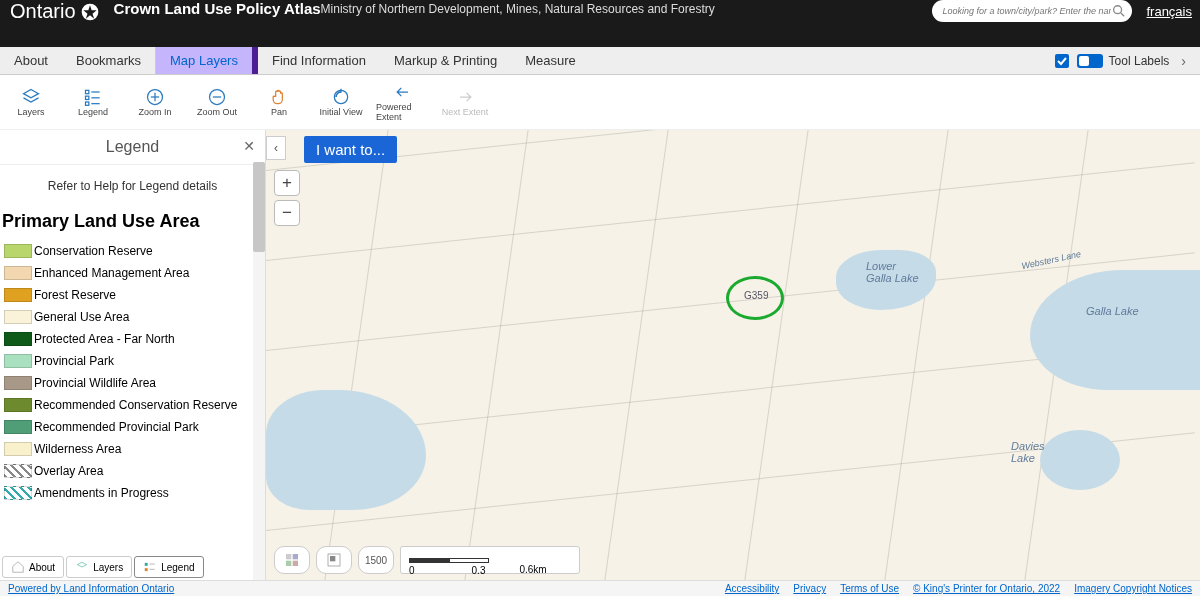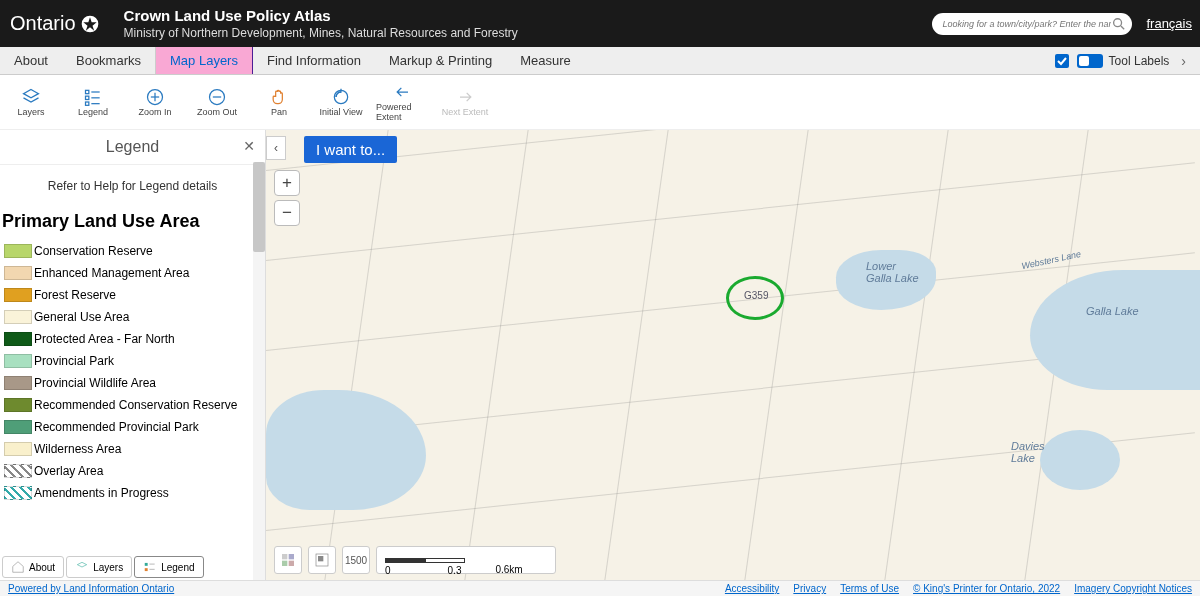--- a/index.html
+++ b/index.html
@@ -1,33 +1,33 @@
 <!DOCTYPE html>
 <html><head>
 <meta charset="utf-8">
 <style>
   * { box-sizing: border-box; margin: 0; padding: 0; }
   body { font-family: Arial, Helvetica, sans-serif; width: 1200px; height: 596px; overflow: hidden; background: #fff; }
 
   
-  .header { background: #1a1a1a; color: #fff; height: 47px; display: flex; align-items: center; padding: 0 8px 0 10px; }
+  .header { background: #1a1a1a; color: #fff; height: 47px; display: flex; align-items: flex-start; padding: 0 8px 0 10px; }
   .ont-logo { font-size: 20px; font-weight: 500; display:flex; align-items:center; gap:4px;}
   .ont-logo svg { fill:#fff; }
-  .header-titles { margin-left: 24px; display:flex; flex-direction:column; }
+  .header-titles { margin-left: 14px; display:flex; flex-direction:row; }
   .header-title { font-size: 15px; font-weight: 600; }
   .header-sub { font-size: 12px; color:#ddd; margin-top:2px;}
   .header-right { margin-left:auto; display:flex; align-items:center; gap:14px;}
   .search-wrap { background:#fff; border-radius:12px; height:22px; width:200px; display:flex; align-items:center; padding:0 6px 0 10px; }
   .search-wrap input { border:none; outline:none; font-size:9px; font-style:italic; color:#888; width: 170px; background:transparent;}
   .lang { color:#fff; font-size:13px; text-decoration:underline; cursor:pointer; }
 
   
   .menubar { background:#eee; border-bottom:1px solid #ccc; height:28px; display:flex; align-items:stretch; font-size:13px; color:#333;}
   .menu-item { padding:0 14px; display:flex; align-items:center; cursor:pointer; }
-  .menu-item.active { background:#f9a8d4; border-left:1px solid #ccc; border-right:1px solid #4c1d95; color:#0066cc;}
+  .menu-item.active { background:#c4b5fd; border-left:1px solid #ccc; border-right:6px solid #4c1d95; color:#0066cc;}
   .menu-right { margin-left:auto; display:flex; align-items:center; gap:6px; padding:0 8px; font-size:12px;}
   .toggle { width:26px; height:14px; background:#0066cc; border-radius:3px; position:relative;}
   .toggle::after{content:"";position:absolute;width:10px;height:10px;background:#fff;top:2px;left:2px;border-radius:2px;}
   .chevr { font-size:14px; color:#666; padding:0 6px;}
 
   
   .toolbar { height:55px; background:#fff; border-bottom:1px solid #eee; display:flex; align-items:center; padding:0 4px; gap:8px;}
   .tool { display:flex; flex-direction:column; align-items:center; justify-content:center; width:54px; font-size:9px; color:#444; cursor:pointer;}
   .tool svg { stroke:#2a7ac0; fill:none; stroke-width:1.5;}
   .tool.disabled { color:#bbb; }
@@ -53,21 +53,21 @@
   
   .map { flex:1; position:relative; background:#f6f2e7; overflow:hidden;}
   .map-collapse { position:absolute; left:0; top:6px; width:20px; height:24px; background:#fff; border:1px solid #ccc; display:flex;align-items:center;justify-content:center;font-size:12px;color:#555;cursor:pointer; z-index:3;}
   .iwant { position:absolute; left:38px; top:6px; background:#1a66d6; color:#fff; padding:5px 12px; font-size:15px; border-radius:2px; cursor:pointer; z-index:3;}
   .zoom-ctrl { position:absolute; left:8px; top:40px; z-index:3; }
   .zoom-btn { width:26px; height:26px; background:#fff; border:1px solid #bbb; display:flex; align-items:center; justify-content:center; font-size:17px; color:#444; cursor:pointer; border-radius:4px; margin-bottom:4px;}
   .marker-ring{position:absolute;border:3px solid #1aaa2f;border-radius:50%;width:58px;height:44px;z-index:2;}
   .marker-lbl{position:absolute;font-size:10px;color:#556;z-index:2;}
   .lake-lbl{position:absolute;font-size:11px;color:#5f7b99;font-style:italic;z-index:1;}
   .bottom-tools{position:absolute;left:8px;bottom:6px;display:flex;gap:6px;align-items:center;z-index:3;}
-  .bt{width:28px;height:28px;background:#fff;border:1px solid #ccc;border-radius:3px;display:flex;align-items:center;justify-content:center;font-size:10px;color:#555;cursor:pointer;text-align:center;}
+  .bt{width:36px;height:28px;background:#fff;border:1px solid #ccc;border-radius:10px;display:flex;align-items:center;justify-content:center;font-size:10px;color:#555;cursor:pointer;text-align:center;}
   .scalebar{background:#fff;border:1px solid #ccc;border-radius:3px;height:28px;padding:2px 8px;display:flex;align-items:center;gap:4px;font-size:10px;}
   .scale-seg{display:flex;align-items:center;}
   .scale-seg .bar{height:5px;width:40px;border:1px solid #333;}
   .scale-seg .bar.b1{background:#333;}
   .map-water1{position:absolute;background:#c5dbe8;}
 
   
   .footer { position:absolute; bottom:0; left:0; right:0; height:16px; background:#f5f5f5; border-top:1px solid #ddd; font-size:10px; color:#0066cc; display:flex; align-items:center; padding:0 8px;gap:20px;}
   .footer a{color:#0066cc; text-decoration:underline; cursor:pointer;}
   .footer-right{margin-left:auto; display:flex; gap:14px;}

